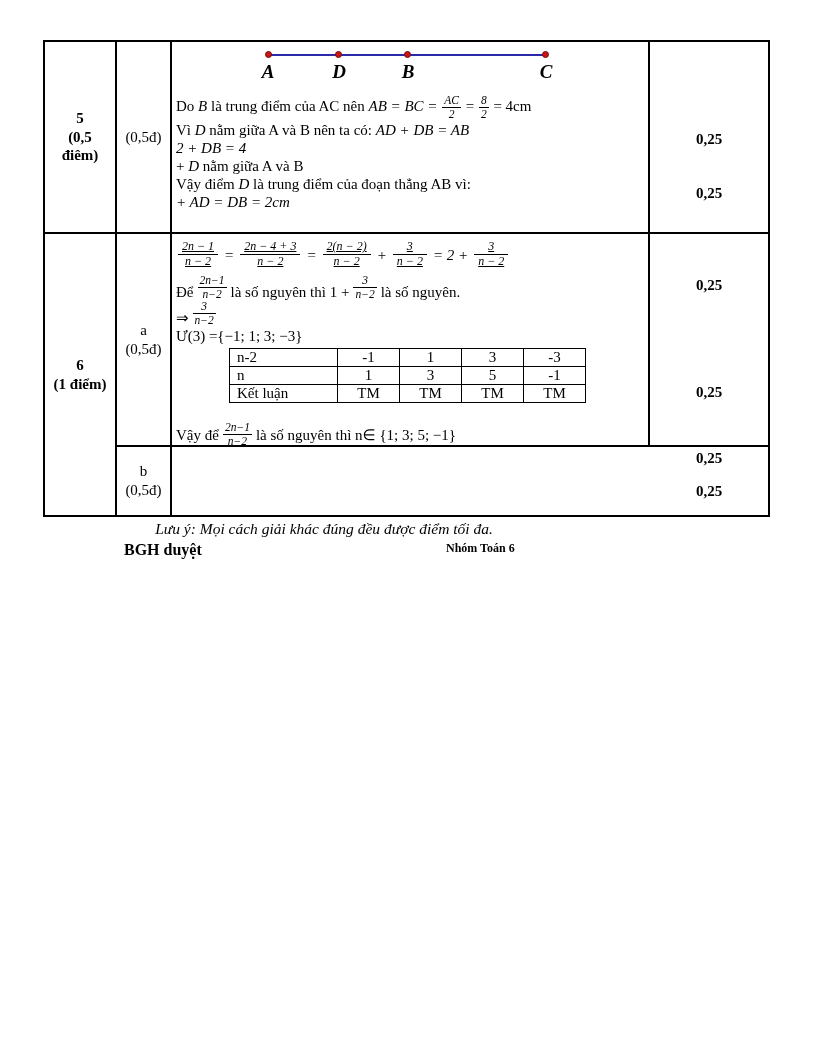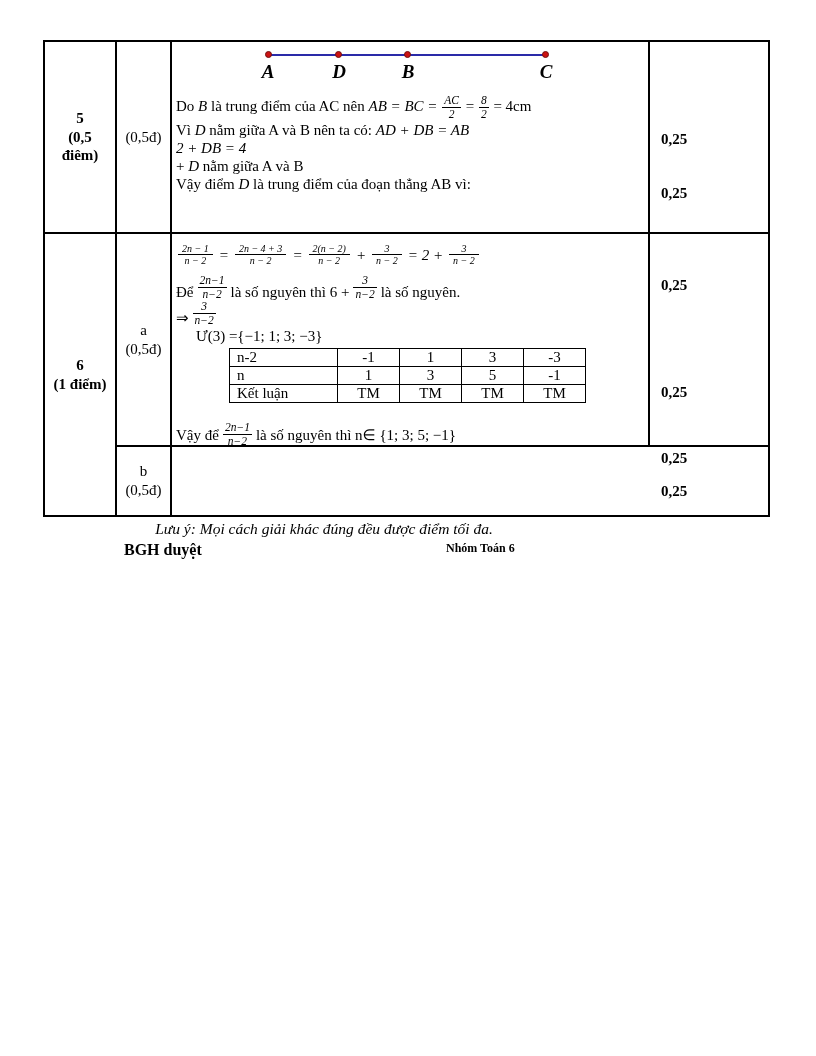--- a/index.html
+++ b/index.html
@@ -20,43 +20,43 @@
   .b-r{ border-right:2px solid #000; }
   .b-b{ border-bottom:2px solid #000; }
   .r1c1{grid-area:1/1;} .r1c2{grid-area:1/2;} .r1c3{grid-area:1/3;} .r1c4{grid-area:1/4;}
   .r23c1{grid-area:2/1/4/2;}
   .r2c2{grid-area:2/2;} .r2c3{grid-area:2/3;} .r2c4{grid-area:2/4;}
   .r3c2{grid-area:3/2;} .r3c3{grid-area:3/3;} .r3c4{grid-area:3/4;}
   .vcenter{ display:flex; flex-direction:column; align-items:center; justify-content:center; text-align:center; line-height:1.25; }
   .bold{ font-weight:bold; }
   .content{ padding:0 3px 0 4px; line-height:18px; }
   .scorecell{ position:relative; }
-  .score{ position:absolute; left:0; width:100%; text-align:left; font-weight:bold;padding-left:11px; }
+  .score{ position:absolute; left:0; width:100%; text-align:center; font-weight:bold; }
 
   
   .diagram{ position:relative; height:52px; }
   .seg-line{ position:absolute; top:12px; height:2px; background:var(--seg,#2a2aa8); left:92px; width:278px; }
   .dot{ position:absolute; top:9px; width:7px; height:7px; border-radius:50%; background:var(--dot,#cc1212); border:1px solid #701010; box-sizing:border-box; }
   .pt-label{ position:absolute; top:21px; transform:translateX(-50%); font-weight:bold; font-style:italic; font-size:19px; }
   .dot-a{left:89px;} .dot-d{left:159px;} .dot-b{left:228px;} .dot-c{left:366px;}
   .lab-a{left:92px;} .lab-d{left:163px;} .lab-b{left:232px;} .lab-c{left:370px;}
 
   
   .math{ font-style:italic; }
   .ifrac{ display:inline-block; vertical-align:middle; text-align:center; font-size:11.5px; line-height:1.15; font-style:italic; padding:0 1px; }
   .ifrac .ft{ display:block; border-bottom:1px solid #000; padding:0 2px; }
   .ifrac .fb{ display:block; padding:0 2px; }
   .dline{ display:flex; align-items:center; gap:6px; height:41px; padding-left:2px; }
-  .dfrac{ display:inline-block; text-align:center; font-size:10px; font-style:italic; line-height:1.15; }
+  .dfrac{ display:inline-block; text-align:center; font-size:12px; font-style:italic; line-height:1.15;text-decoration:underline; }
   .dfrac .ft{ display:block; border-bottom:1.5px solid #000; padding:0 4px; }
   .dfrac .fb{ display:block; padding:0 4px; }
   .q6a-l2,.q6a-l3{ height:26px; display:flex; align-items:flex-end; gap:3px; }
   .q6a-l6{ height:25px; display:flex; align-items:center; gap:3px; }
   .tline{ height:18px; }
-  .tline19{ height:19px;margin-left:20px; }
+  .tline19{ height:19px; }
 
   
   .vtable{ border-collapse:collapse; margin:2px 0 19px 53px; }
   .vtable td{ border:1.5px solid #000; height:17px; padding:0 4px; text-align:center; font-size:15px; line-height:17px; }
   .vtable td.lab{ width:96px; text-align:left; padding-left:7px; }
   .vtable td.val{ width:53px; }
 
   
   .foot-note{ position:absolute; top:520px; left:0; width:648px; text-align:center; font-style:italic; font-size:15.5px; }
   .sign-left{ position:absolute; top:541px; left:124px; font-weight:bold; font-size:16px; }
@@ -94,20 +94,21 @@
       <div><span>Do </span><span class="math">B</span><span> là trung điểm của AC nên </span><span class="math">AB = BC =</span>
         <span class="ifrac"><span class="ft">AC</span><span class="fb">2</span></span>
         <span>=</span>
         <span class="ifrac"><span class="ft">8</span><span class="fb">2</span></span>
         <span>= 4cm</span>
       </div>
       <div class="tline"><span>Vì </span><span class="math">D</span><span> nằm giữa A và B nên ta có: </span><span class="math">AD + DB = AB</span></div>
       <div class="tline math">2 + DB = 4</div>
       <div class="tline"><span>+ </span><span class="math">D</span><span> nằm giữa A và B</span></div>
       <div class="tline"><span>Vậy điểm </span><span class="math">D</span><span> là trung điểm của đoạn thẳng AB vì:</span></div>
+      <div class="tline math">+ AD = DB = 2cm</div>
     </div>
     <div class="cell b-b scorecell r1c4">
       <span class="score" style="top:89px;">0,25</span>
       <span class="score" style="top:143px;">0,25</span>
     </div>
 
     <div class="cell b-r vcenter bold r23c1">
       <span>6</span>
       <span>(1 điểm)</span>
     </div>
@@ -144,21 +145,21 @@
             <span class="fb">n − 2</span>
           </span>
       </div>
 
       <div class="q6a-l2">
         <span>Để</span>
         <span class="ifrac">
             <span class="ft">2n−1</span>
             <span class="fb">n−2</span>
           </span>
-        <span>là số nguyên thì 6 +</span>
+        <span>là số nguyên thì 1 +</span>
         <span class="ifrac">
             <span class="ft">3</span>
             <span class="fb">n−2</span>
           </span>
         <span>là số nguyên.</span>
       </div>
 
       <div class="q6a-l3">
         <span>⇒</span>
         <span class="ifrac">

